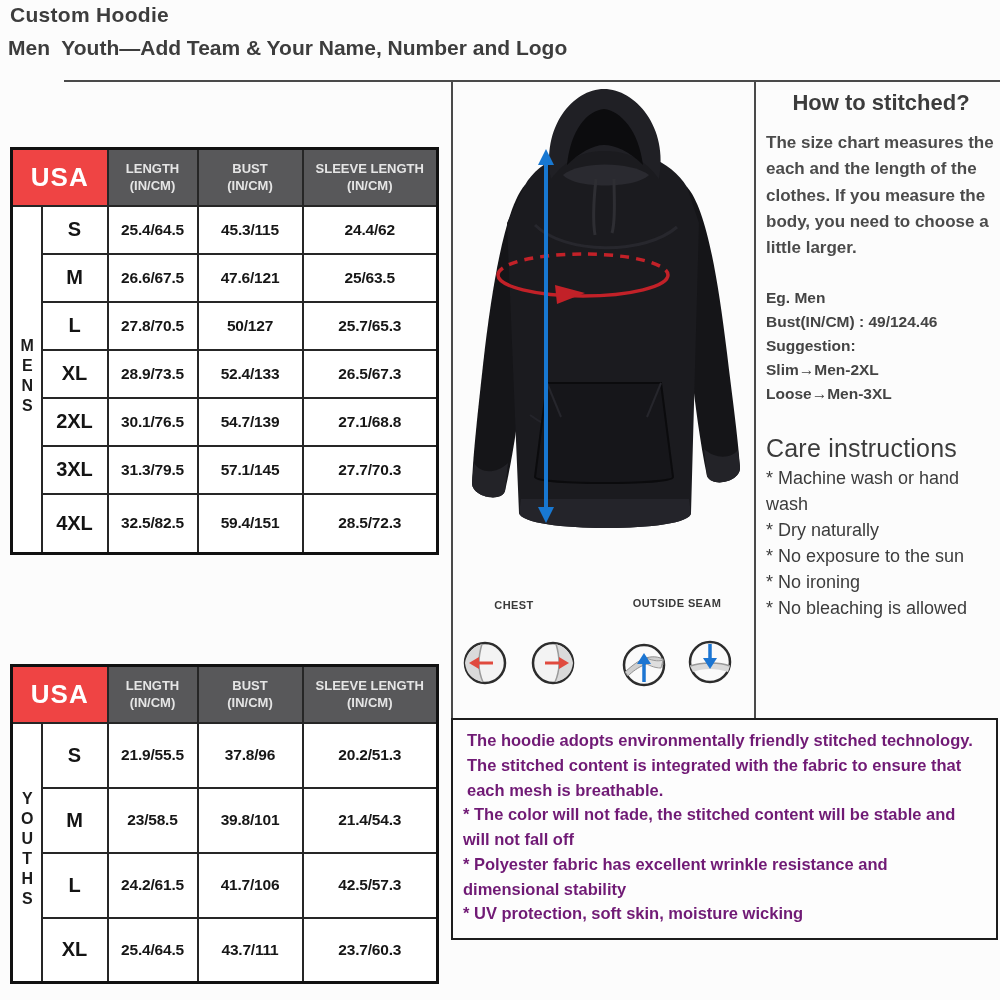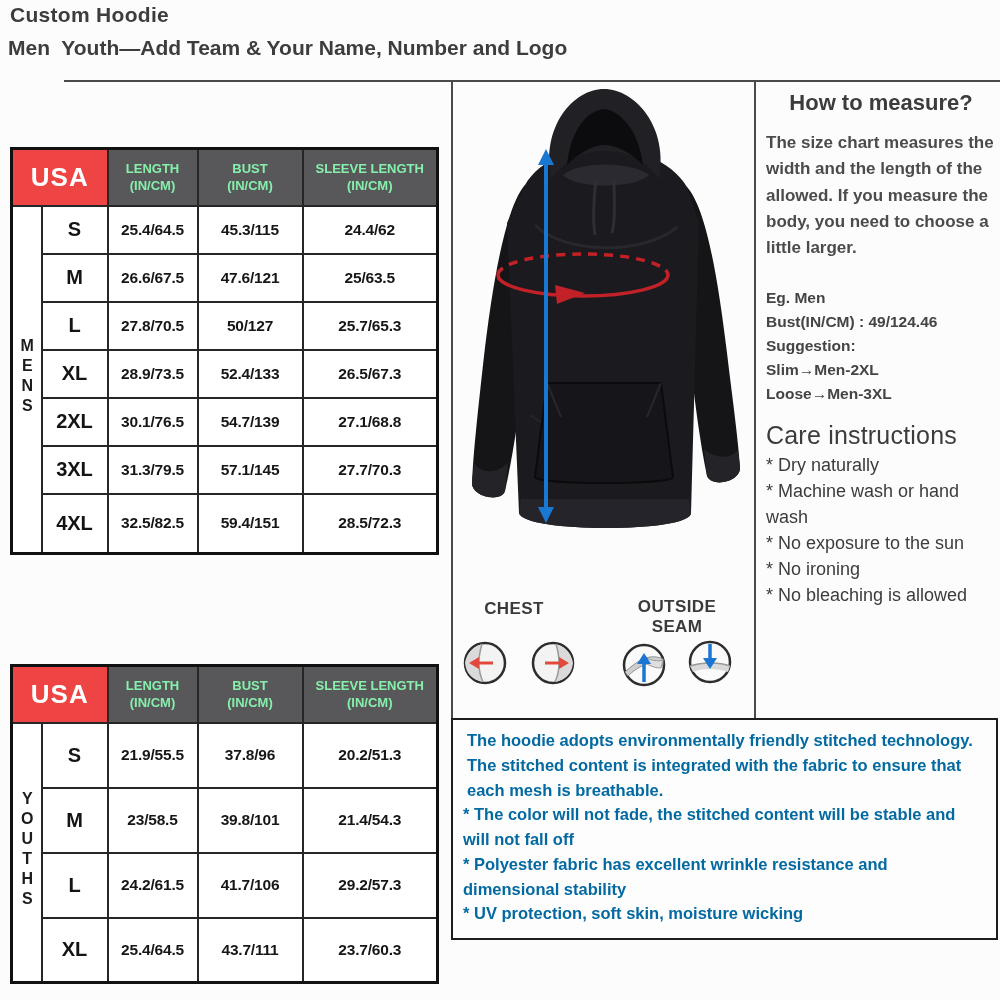--- a/index.html
+++ b/index.html
@@ -10,39 +10,39 @@
   .page-subtitle { position:absolute; left:8px; top:36px; font-size:21px; font-weight:700; color:#3d3d3d; white-space:pre; }
 
   .rule-h-top { position:absolute; left:64px; top:80px; width:936px; height:2px; background:#4a4a4a; }
   .rule-v-mid { position:absolute; left:451px; top:80px; width:2px; height:640px; background:#4a4a4a; }
   .rule-v-right { position:absolute; left:754px; top:80px; width:2px; height:640px; background:#4a4a4a; }
 
   table.size-table { position:absolute; border-collapse:collapse; table-layout:fixed; background:#fff; }
   table.size-table td, table.size-table th { border:2px solid #262626; text-align:center; vertical-align:middle; }
   table.size-table { border:3px solid #111; }
   th.usa { background:#ef4444; color:#fff; font-size:26px; font-weight:700; letter-spacing:1px; }
-  th.colhead { background:#58585a; color:#86efac; font-size:13px; font-weight:700; line-height:1.35; border-left:2px solid #cfcfcf; }
+  th.colhead { background:#58585a; color:#e5e5e5; font-size:13px; font-weight:700; line-height:1.35; border-left:2px solid #cfcfcf; }
   th.colhead .h2 { display:block; font-weight:700; }
   td.side { background:#fff; }
   .vert { writing-mode:vertical-rl; text-orientation:upright; font-weight:700; font-size:16px; letter-spacing:3px; color:#1c1c1c; }
   td.size { font-size:20px; font-weight:700; color:#141414; }
   td.val { font-size:15.5px; font-weight:700; color:#161616; letter-spacing:-0.2px; }
 
   .right-panel { position:absolute; left:766px; top:90px; width:230px; }
   .measure-title { font-size:22px; font-weight:700; color:#3c3c3c; text-align:center; margin-bottom:14px; }
   .measure-body { font-size:17px; font-weight:700; color:#4b4b4b; line-height:1.55; margin-bottom:24px; }
-  .example-block { font-size:15.5px; font-weight:700; color:#444; line-height:1.55; margin-bottom:15px; }
+  .example-block { font-size:15.5px; font-weight:700; color:#444; line-height:1.55; margin-bottom:28px; }
   .care-title { font-size:25px; color:#3c3c3c; margin-bottom:2px; font-weight:400; letter-spacing:.2px; }
   .care-item { font-size:18px; color:#3c3c3c; line-height:1.45; font-weight:400; }
 
-  .diagram-label { position:absolute; font-size:17px; font-weight:700; color:#3a3a3a; letter-spacing:.4px; text-align:center; }
+  .diagram-label { position:absolute; font-size:11px; font-weight:700; color:#3a3a3a; letter-spacing:.4px; text-align:center; }
   .icon-svg { position:absolute; }
 
   .desc-box { position:absolute; left:451px; top:718px; width:547px; height:222px; border:2px solid #1d1d1d; background:#fdfdfd; padding:8px 10px 0 10px; }
-  .desc-line { font-size:16.5px; font-weight:700; color:#0369a1; line-height:1.5; }
+  .desc-line { font-size:16.5px; font-weight:700; color:#701a75; line-height:1.5; }
   .desc-line.first { padding-left:4px; }
 
   .hoodie-svg { position:absolute; left:455px; top:85px; }
 </style>
 </head>
 <body>
 
 <div class="page">
 
   <div class="page-title">Custom Hoodie</div>
@@ -142,21 +142,21 @@
       <tr style="height:65px">
         <td class="size">M</td>
         <td class="val">23/58.5</td>
         <td class="val">39.8/101</td>
         <td class="val">21.4/54.3</td>
       </tr>
       <tr style="height:65px">
         <td class="size">L</td>
         <td class="val">24.2/61.5</td>
         <td class="val">41.7/106</td>
-        <td class="val">29.2/57.3</td>
+        <td class="val">42.5/57.3</td>
       </tr>
       <tr style="height:65px">
         <td class="size">XL</td>
         <td class="val">25.4/64.5</td>
         <td class="val">43.7/111</td>
         <td class="val">23.7/60.3</td>
       </tr>
     </tbody>
   </table>
 
@@ -219,33 +219,33 @@
   </svg>
   <svg class="icon-svg" style="left:686px; top:635px;" width="48" height="52" viewBox="0 0 48 52">
     <circle cx="24" cy="27" r="20" fill="#fafafa" stroke="#2d2d2d" stroke-width="2.5"></circle>
     <path d="M4,31 C16,27 34,27 44,31 L42,37 C31,33 16,33 7,37 Z" fill="#d9d9d9"></path>
     <path d="M4,31 C16,27 34,27 44,31" stroke="#9a9a9a" stroke-width="1.5" fill="none"></path>
     <line x1="24" y1="9" x2="24" y2="25" stroke="#1b75d2" stroke-width="3.5"></line>
     <polygon points="24,34 17,23 31,23" fill="#1b75d2"></polygon>
   </svg>
 
   <div class="right-panel">
-    <div class="measure-title">How to measure?</div>
-    <div class="measure-body">The size chart measures the width and the length of the allowed.  If you measure the body, you need to choose a little larger.</div>
+    <div class="measure-title">How to stitched?</div>
+    <div class="measure-body">The size chart measures the each and the length of the clothes.  If you measure the body, you need to choose a little larger.</div>
     <div class="example-block">
       <div>Eg. Men</div>
       <div>Bust(IN/CM) : 49/124.46</div>
       <div>Suggestion:</div>
       <div>Slim→Men-2XL</div>
       <div>Loose→Men-3XL</div>
     </div>
     <div class="care-block">
       <div class="care-title">Care instructions</div>
+      <div class="care-item">* Machine wash or hand wash</div>
       <div class="care-item">* Dry naturally</div>
-      <div class="care-item">* Machine wash or hand wash</div>
       <div class="care-item">* No exposure to the sun</div>
       <div class="care-item">* No ironing</div>
       <div class="care-item">* No bleaching is allowed</div>
     </div>
   </div>
 
   <div class="desc-box">
     <div class="desc-line first">The hoodie adopts environmentally friendly stitched technology. The stitched content is integrated with the fabric to ensure that each mesh is breathable.</div>
     <div class="desc-line">* The color will not fade, the stitched content will be stable and will not fall off</div>
     <div class="desc-line">* Polyester fabric has excellent wrinkle resistance and dimensional stability</div>

